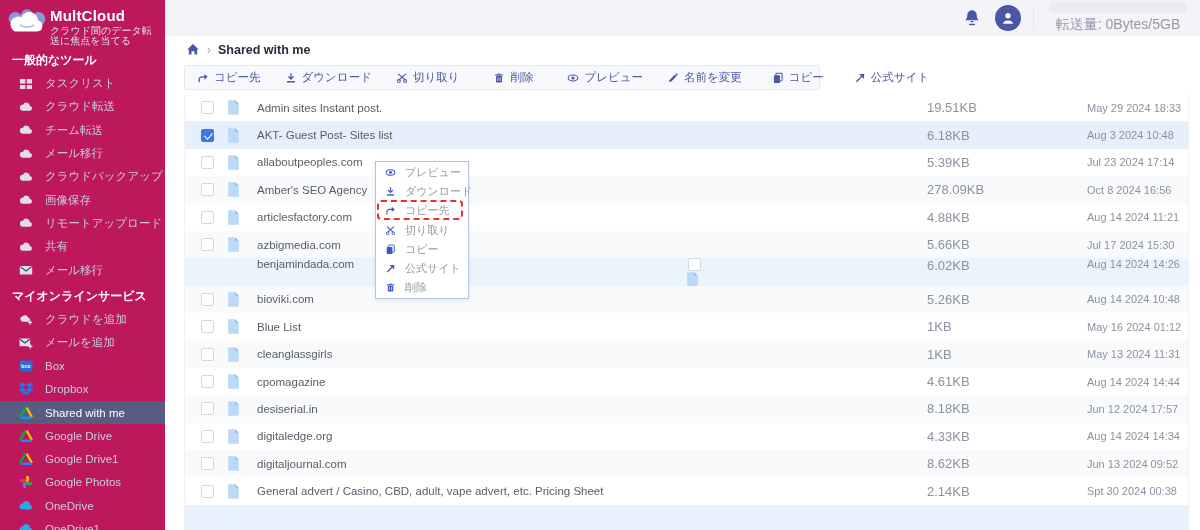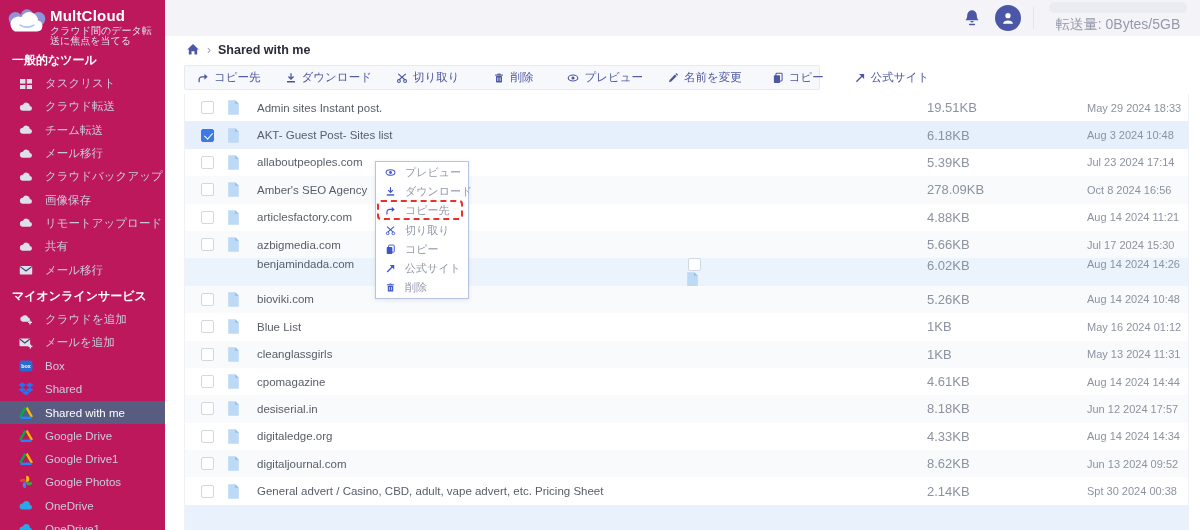--- a/index.html
+++ b/index.html
@@ -254,21 +254,21 @@
     <div class="nav-item">
         <svg class="nicon">
           <use href="#i-box"></use>
         </svg>
         <span>Box</span>
       </div>
     <div class="nav-item">
         <svg class="nicon">
           <use href="#i-dropbox"></use>
         </svg>
-        <span>Shared</span>
+        <span>Dropbox</span>
       </div>
     <div class="nav-item active">
         <svg class="nicon">
           <use href="#i-gdrive"></use>
         </svg>
         <span>Shared with me</span>
       </div>
     <div class="nav-item">
         <svg class="nicon">
           <use href="#i-gdrive"></use>

